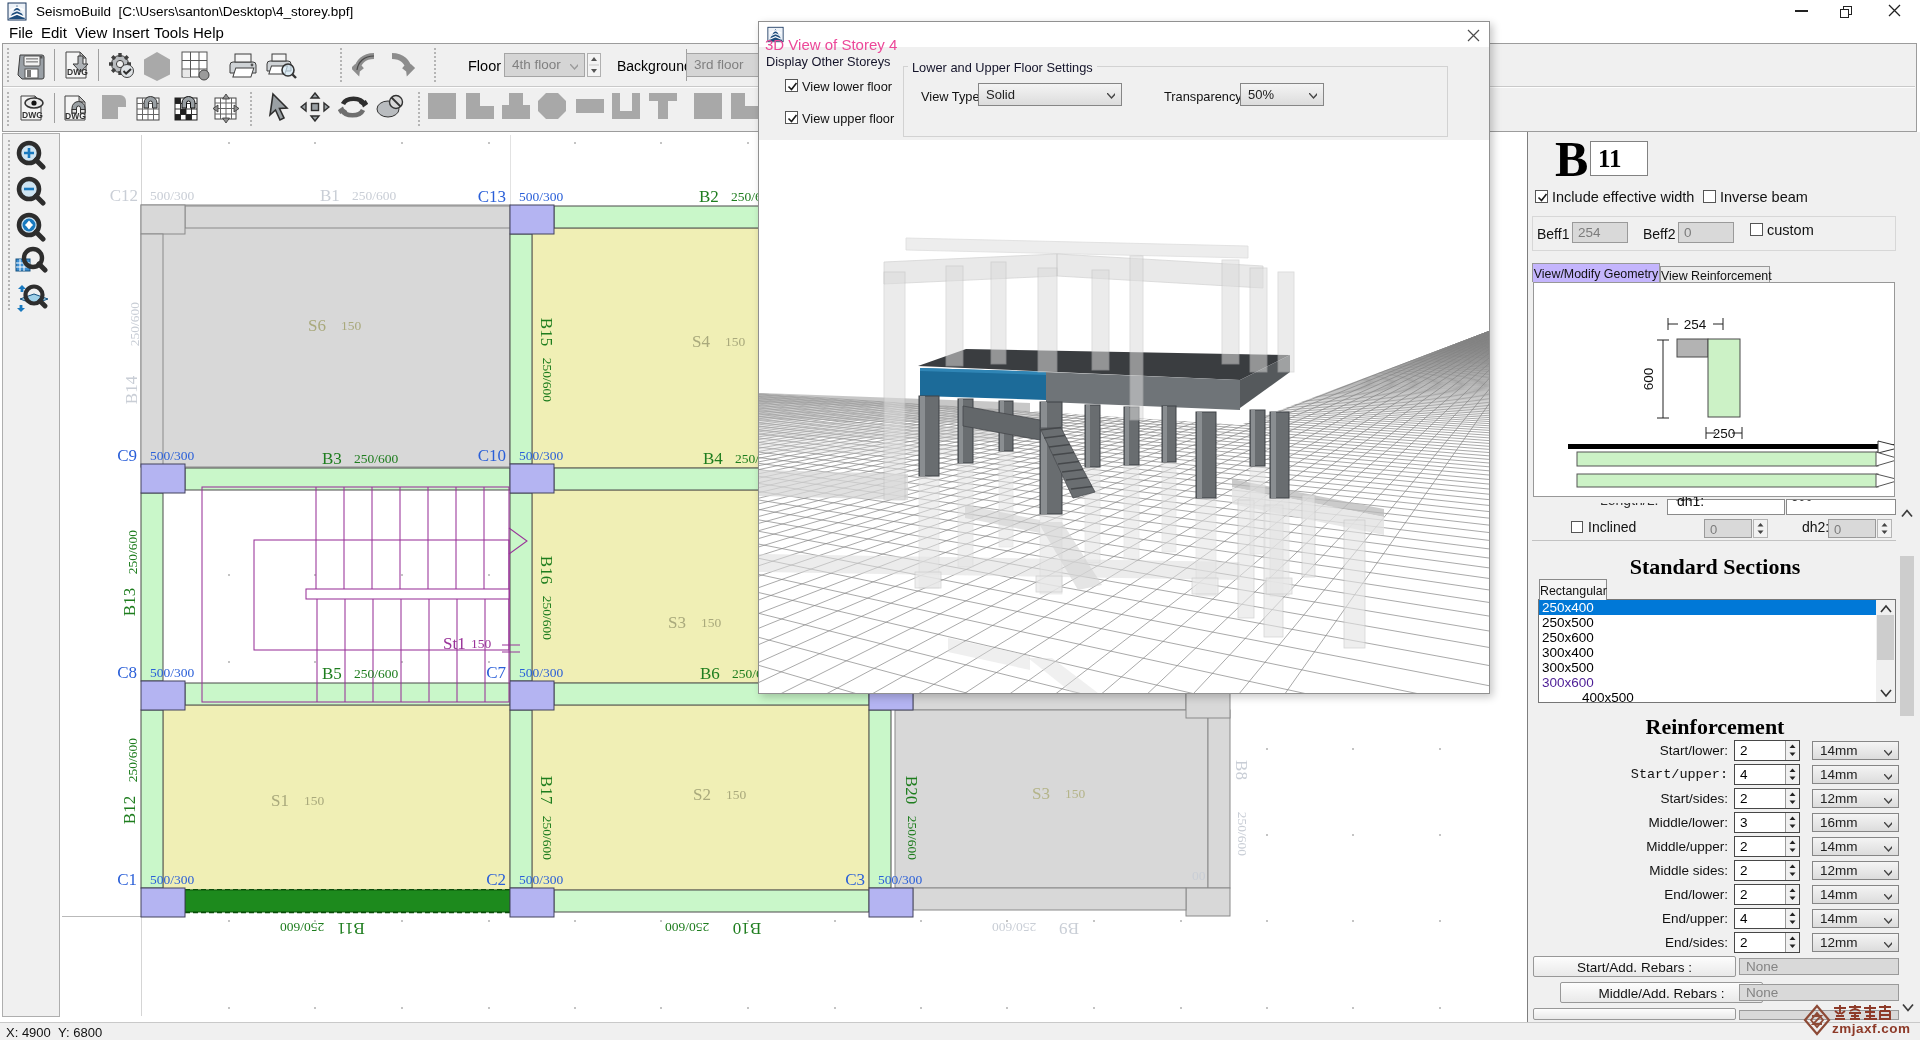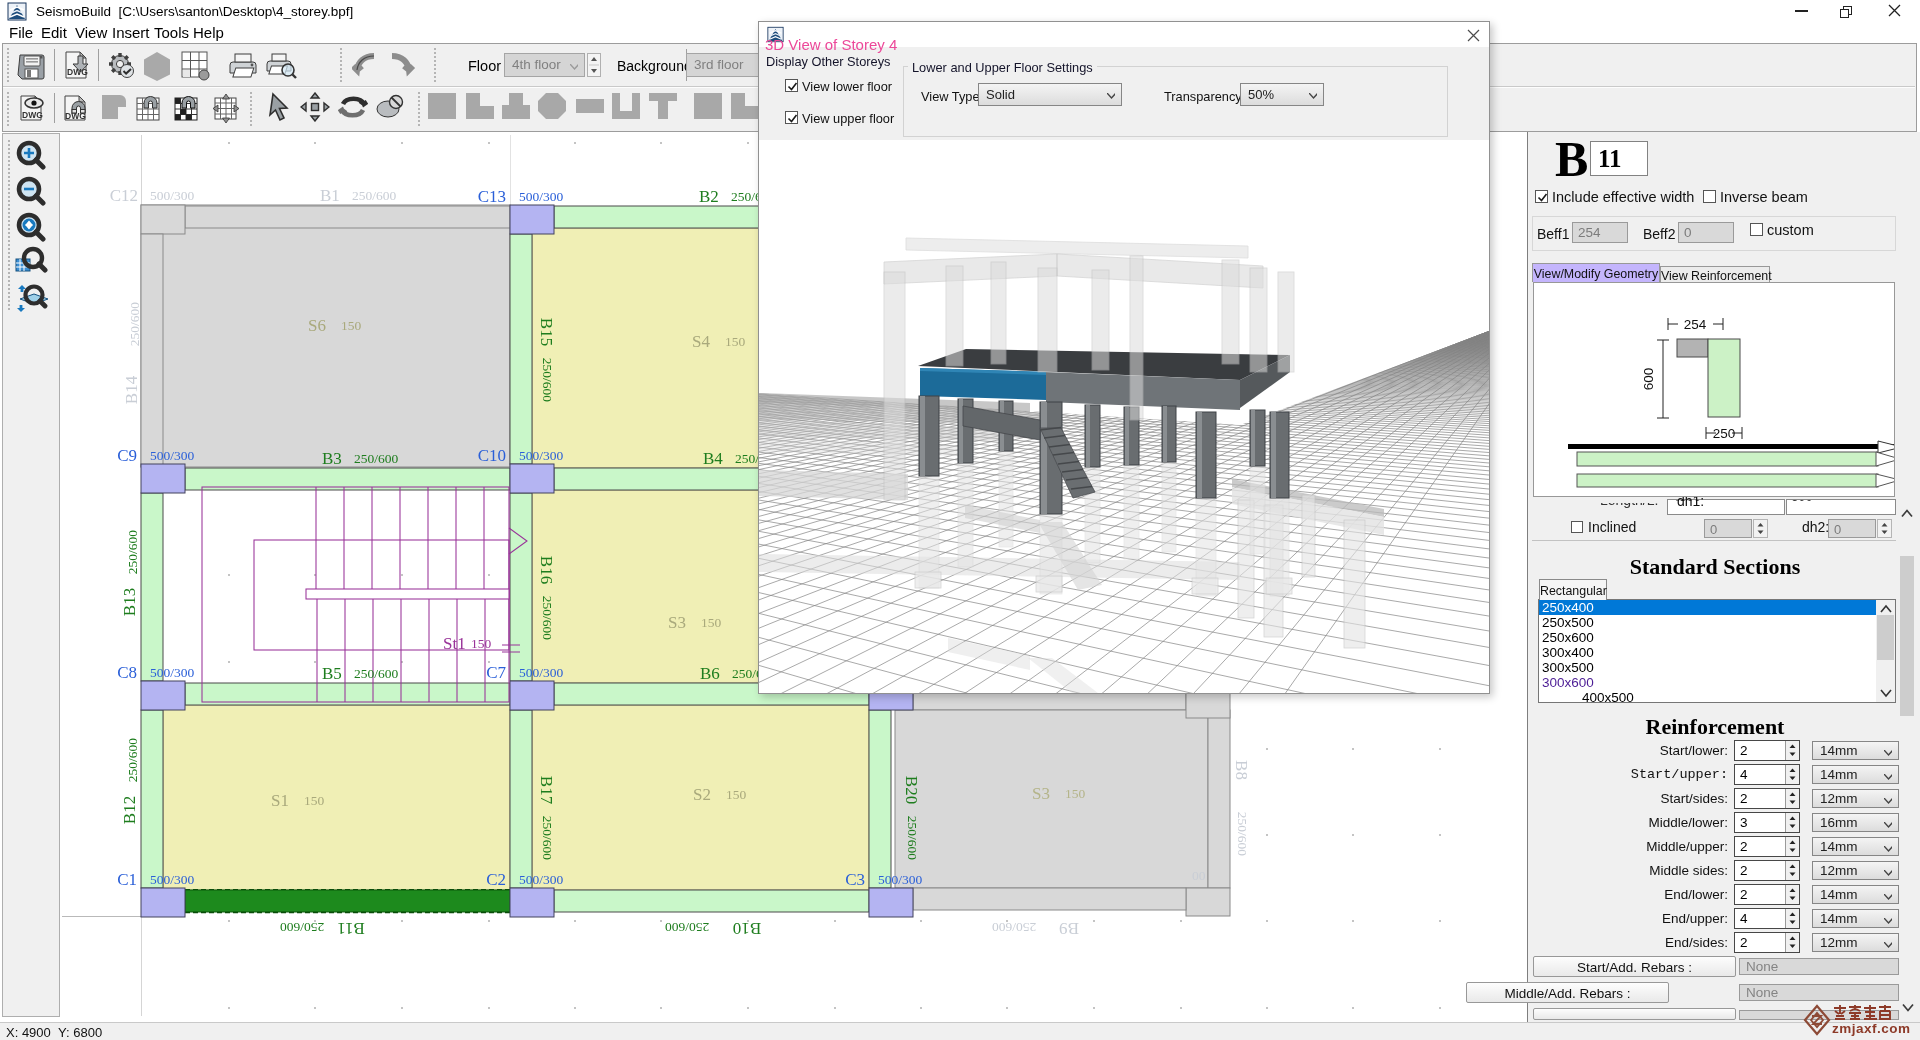--- a/index.html
+++ b/index.html
@@ -551,21 +551,21 @@
         <path d="M6.5 15 L3.5 11.5 H9.5 Z" fill="#222"></path>
       </svg></div>
 <div class="dd" style="left:1812px;top:933px;width:87px;height:19px;">
       <span class="tx" style="font-size:13.5px;top:1px;">12mm</span>
       <svg class="ar" width="9" height="7">
         <path d="M0 0 L4.5 5 L9 0" fill="none" stroke="#444" stroke-width="1.4"></path>
       </svg>
     </div>
 <div class="abs" style="left:1533px;top:956px;width:203px;height:21px;background:linear-gradient(#fdfdfd,#e9e9e9);border:1px solid #989898;border-radius:2px;font-size:13.5px;color:#111;text-align:center;padding-top:3px;">Start/Add. Rebars :</div>
 <div class="abs dis" style="left:1739px;top:958px;width:160px;height:17px;font-size:13.5px;padding:0 0 0 6px;color:#848484;">None</div>
-<div class="abs" style="left:1466px;top:982px;width:203px;height:21px;background:linear-gradient(#fdfdfd,#e9e9e9);border:1px solid #989898;border-radius:2px;font-size:13.5px;color:#111;text-align:center;padding-top:3px;">Middle/Add. Rebars :</div>
+<div class="abs" style="left:1560px;top:982px;width:203px;height:21px;background:linear-gradient(#fdfdfd,#e9e9e9);border:1px solid #989898;border-radius:2px;font-size:13.5px;color:#111;text-align:center;padding-top:3px;">Middle/Add. Rebars :</div>
 <div class="abs dis" style="left:1739px;top:984px;width:160px;height:17px;font-size:13.5px;padding:0 0 0 6px;color:#848484;">None</div>
 <div class="abs" style="left:1533px;top:1008px;width:203px;height:12px;background:linear-gradient(#fdfdfd,#e9e9e9);border:1px solid #989898;border-radius:2px;font-size:13.5px;color:#111;text-align:center;overflow:hidden;"></div>
 <div class="abs dis" style="left:1739px;top:1010px;width:160px;height:10px;"></div>
 <div class="abs" style="left:1899px;top:505px;width:16px;height:513px;background:#f0f0f0;"></div>
 <svg class="abs" style="left:1901px;top:508px" width="12" height="11">
       <path d="M1 8.5 L6 2.5 L11 8.5" fill="none" stroke="#3c3c3c" stroke-width="1.7"></path>
     </svg>
 <div class="abs" style="left:1900px;top:556px;width:14px;height:160px;background:#cdcdcd;"></div>
 <svg class="abs" style="left:1902px;top:1002px;z-index:6" width="12" height="11">
       <path d="M1 2.5 L6 8.5 L11 2.5" fill="none" stroke="#3c3c3c" stroke-width="1.7"></path>

